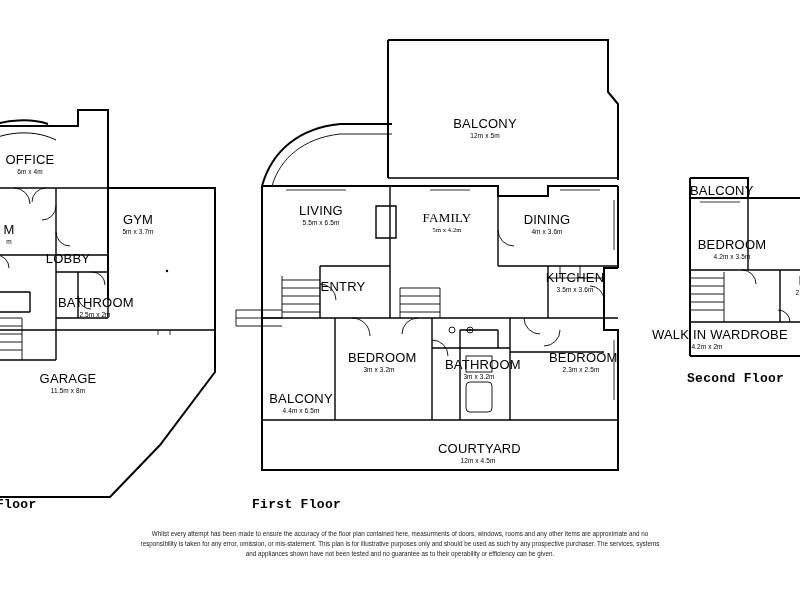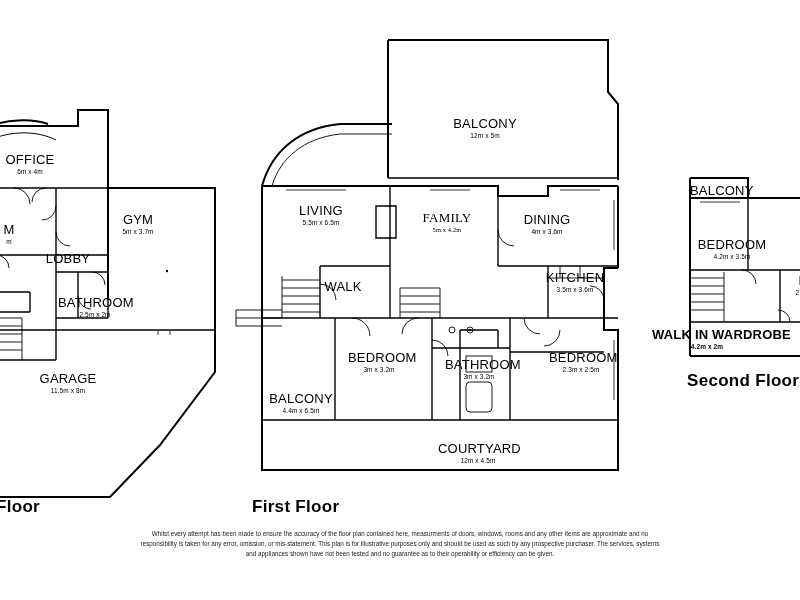--- a/index.html
+++ b/index.html
@@ -33,23 +33,24 @@
   .room-name {
     font-size: 13px;
     letter-spacing: 0.2px;
   }
   .room-dims {
     font-size: 6.5px;
     letter-spacing: 0.1px;
   }
   .floor-title {
     position: absolute;
-    font-size: 17px;
+    font-size: 13px;
     font-weight: bold;
     letter-spacing: 0.3px;
+    font-family: Liberation Mono, monospace;
   }
   .disclaimer {
     position: absolute;
     left: 140px;
     top: 529px;
     width: 520px;
     font-size: 6.3px;
     line-height: 1.55;
     text-align: center;
     color: #1a1a1a;
@@ -290,21 +291,21 @@
 </div>
 <div class="plan-label" style="left:512px; top:212px; width:70px;">
   <div class="room-name">DINING</div>
   <div class="room-dims">4m x 3.6m</div>
 </div>
 <div class="plan-label" style="left:540px; top:270px; width:70px;">
   <div class="room-name">KITCHEN</div>
   <div class="room-dims">3.5m x 3.6m</div>
 </div>
 <div class="plan-label" style="left:318px; top:279px; width:50px;">
-  <div class="room-name">WALK</div>
+  <div class="room-name">ENTRY</div>
 </div>
 <div class="plan-label" style="left:348px; top:350px; width:62px;">
   <div class="room-name">BEDROOM</div>
   <div class="room-dims">3m x 3.2m</div>
 </div>
 <div class="plan-label" style="left:445px; top:357px; width:68px;">
   <div class="room-name">BATHROOM</div>
   <div class="room-dims">3m x 3.2m</div>
 </div>
 <div class="plan-label" style="left:549px; top:350px; width:64px;">
@@ -324,21 +325,21 @@
   <div class="room-name">BALCONY</div>
 </div>
 <div class="plan-label" style="left:697px; top:237px; width:70px;">
   <div class="room-name">BEDROOM</div>
   <div class="room-dims">4.2m x 3.5m</div>
 </div>
 <div class="plan-label" style="left:788px; top:273px; width:30px;">
   <div class="room-name">B</div>
   <div class="room-dims">2.3m</div>
 </div>
-<div class="plan-label" style="left:652px; top:327px; width:110px;font-weight:bold;">
+<div class="plan-label" style="left:652px; top:327px; width:110px;">
   <div class="room-name">WALK IN WARDROBE</div>
   <div class="room-dims">4.2m x 2m</div>
 </div>
 
 <div class="floor-title" style="left:-4px; top:497px;">Floor</div>
 <div class="floor-title" style="left:252px; top:497px;">First Floor</div>
 <div class="floor-title" style="left:687px; top:371px;">Second Floor</div>
 
 <div class="disclaimer">Whilst every attempt has been made to ensure the accuracy of the floor plan contained here, measurments of doors, windows, rooms and any other items are approximate and no responsibility is taken for any error, omission, or mis-statement. This plan is for illustrative purposes only and should be used as such by any prospective purchaser. The services, systems and appliances shown have not been tested and no guarantee as to their operability or efficiency can be given.</div>
 

